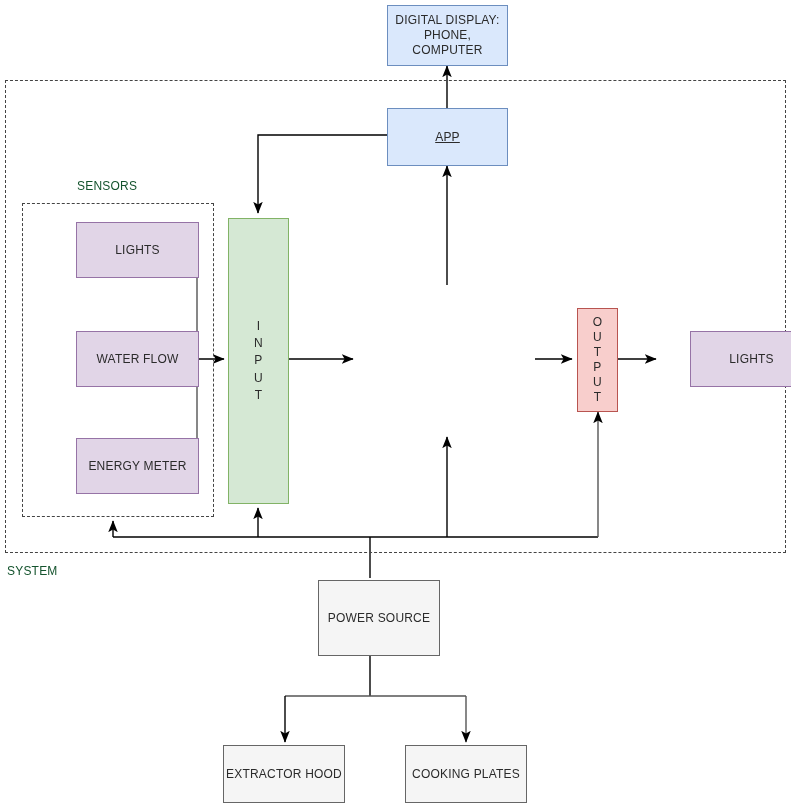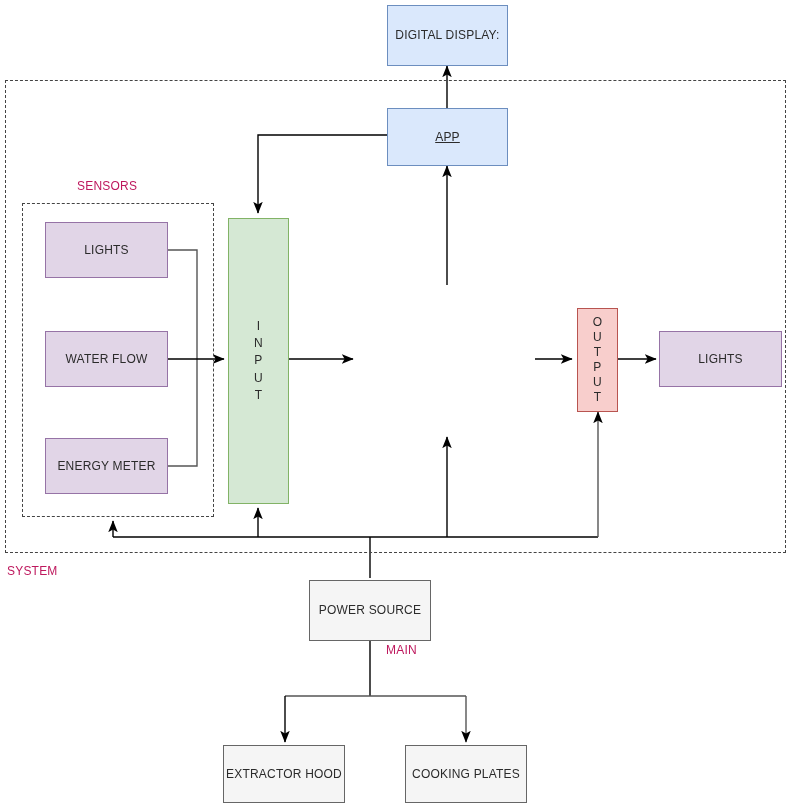--- a/index.html
+++ b/index.html
@@ -31,21 +31,21 @@
     border: 1px solid #666666;
     display: flex;
     align-items: center;
     justify-content: center;
     text-align: center;
     font-size: 12px;
     color: #2b2b2b;
     line-height: 1.25;
     letter-spacing: 0.2px;
   }
-  .node.purple   { background: #e1d5e7; border-color: #9673a6; }
+  .node.purple   { background: #e1d5e7; border-color: #9673a6; margin-left: 31px; }
   .node.blue     { background: #dae8fc; border-color: #6c8ebf; }
   .node.green    { background: #d5e8d4; border-color: #82b366; }
   .node.yellow   { background: #fff2cc; border-color: #d6b656; }
   .node.red      { background: #f8cecc; border-color: #b85450; }
   .node.grey     { background: #f5f5f5; border-color: #666666; }
 
   .vertical-letters {
     display: flex;
     flex-direction: column;
     align-items: center;
@@ -58,21 +58,21 @@
 
   .group-box {
     position: absolute;
     box-sizing: border-box;
     border: 1px dashed #444444;
     background: transparent;
   }
   .free-label {
     position: absolute;
     font-size: 12px;
-    color: #be185d;
+    color: #14532d;
     white-space: nowrap;
     letter-spacing: 0.2px;
   }
 </style>
 </head>
 <body>
 
 <div id="canvas">
 
   <svg id="edges" viewBox="0 0 791 806" xmlns="http://www.w3.org/2000/svg">
@@ -128,20 +128,21 @@
   <div class="group-box" style="left:22px; top:203px; width:192px; height:314px;"></div>
 
   <div class="free-label" style="left:77px; top:179px;">SENSORS</div>
 
   <div class="free-label" style="left:7px; top:564px;">SYSTEM</div>
 
   <div class="free-label" style="left:386px; top:643px;">MAIN</div>
 
   <div class="node blue" style="left:387px; top:5px; width:121px; height:61px; flex-direction:column;">
     <span>DIGITAL DISPLAY:</span>
+    <span>PHONE, COMPUTER</span>
   </div>
 
   <div class="node blue" style="left:387px; top:108px; width:121px; height:58px;text-decoration:underline;">
     <span>APP</span>
   </div>
 
   <div class="node purple" style="left:45px; top:222px; width:123px; height:56px;">
     <span>LIGHTS</span>
   </div>
 
@@ -172,21 +173,21 @@
       <span>P</span>
       <span>U</span>
       <span>T</span>
     </div>
   </div>
 
   <div class="node purple" style="left:659px; top:331px; width:123px; height:56px;">
     <span>LIGHTS</span>
   </div>
 
-  <div class="node grey" style="left:309px; top:580px; width:122px; height:61px;">
+  <div class="node grey" style="left:318px; top:580px; width:122px; height:76px;">
     <span>POWER SOURCE</span>
   </div>
 
   <div class="node grey" style="left:223px; top:745px; width:122px; height:58px;">
     <span>EXTRACTOR HOOD</span>
   </div>
 
   <div class="node grey" style="left:405px; top:745px; width:122px; height:58px;">
     <span>COOKING PLATES</span>
   </div>

